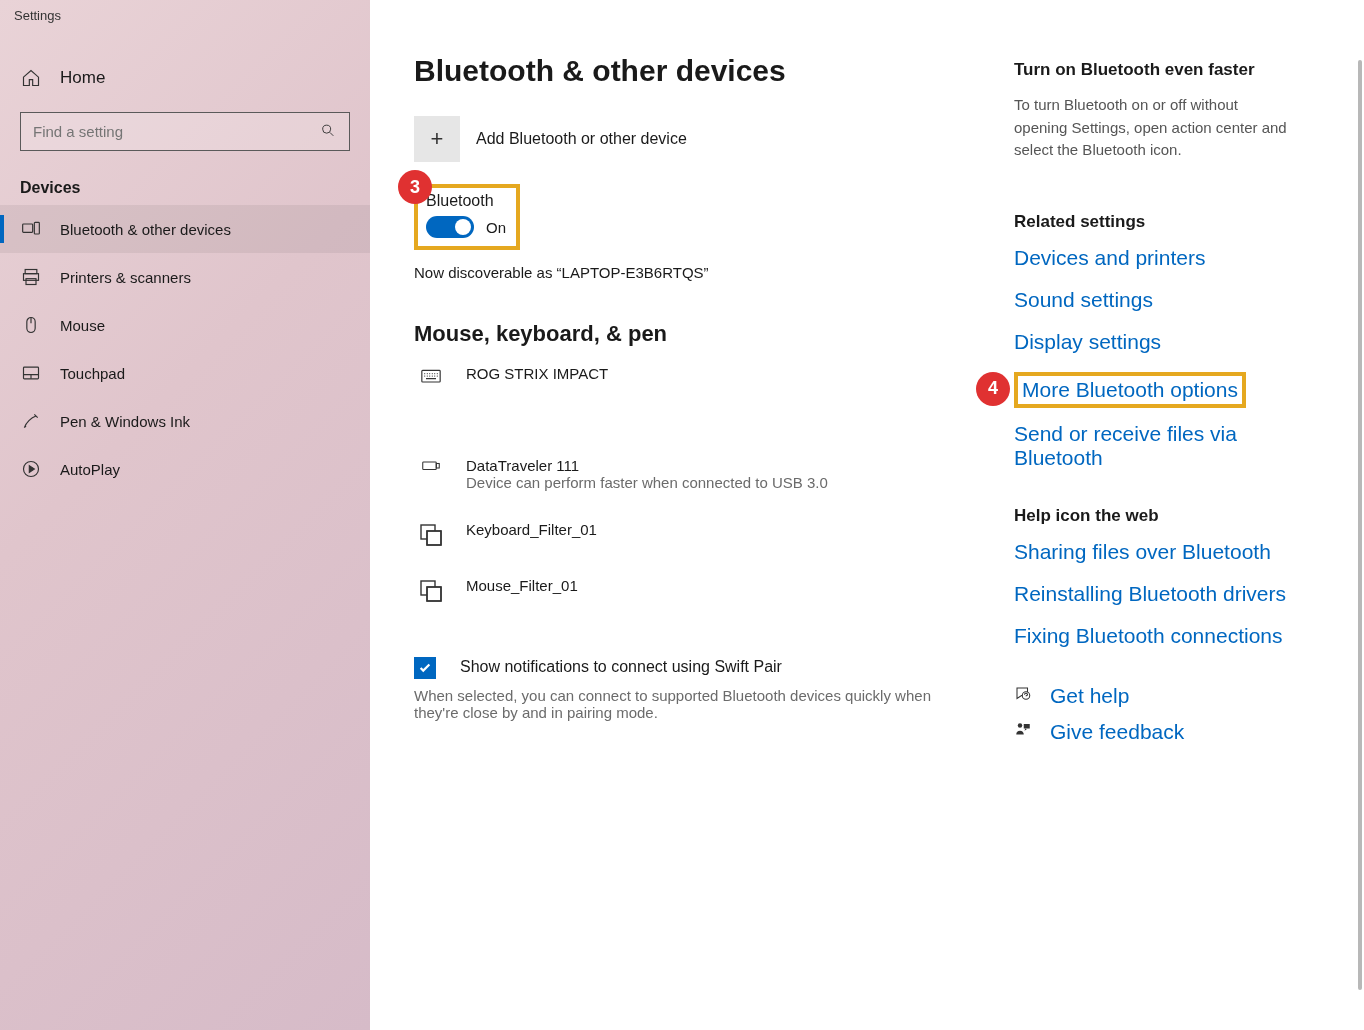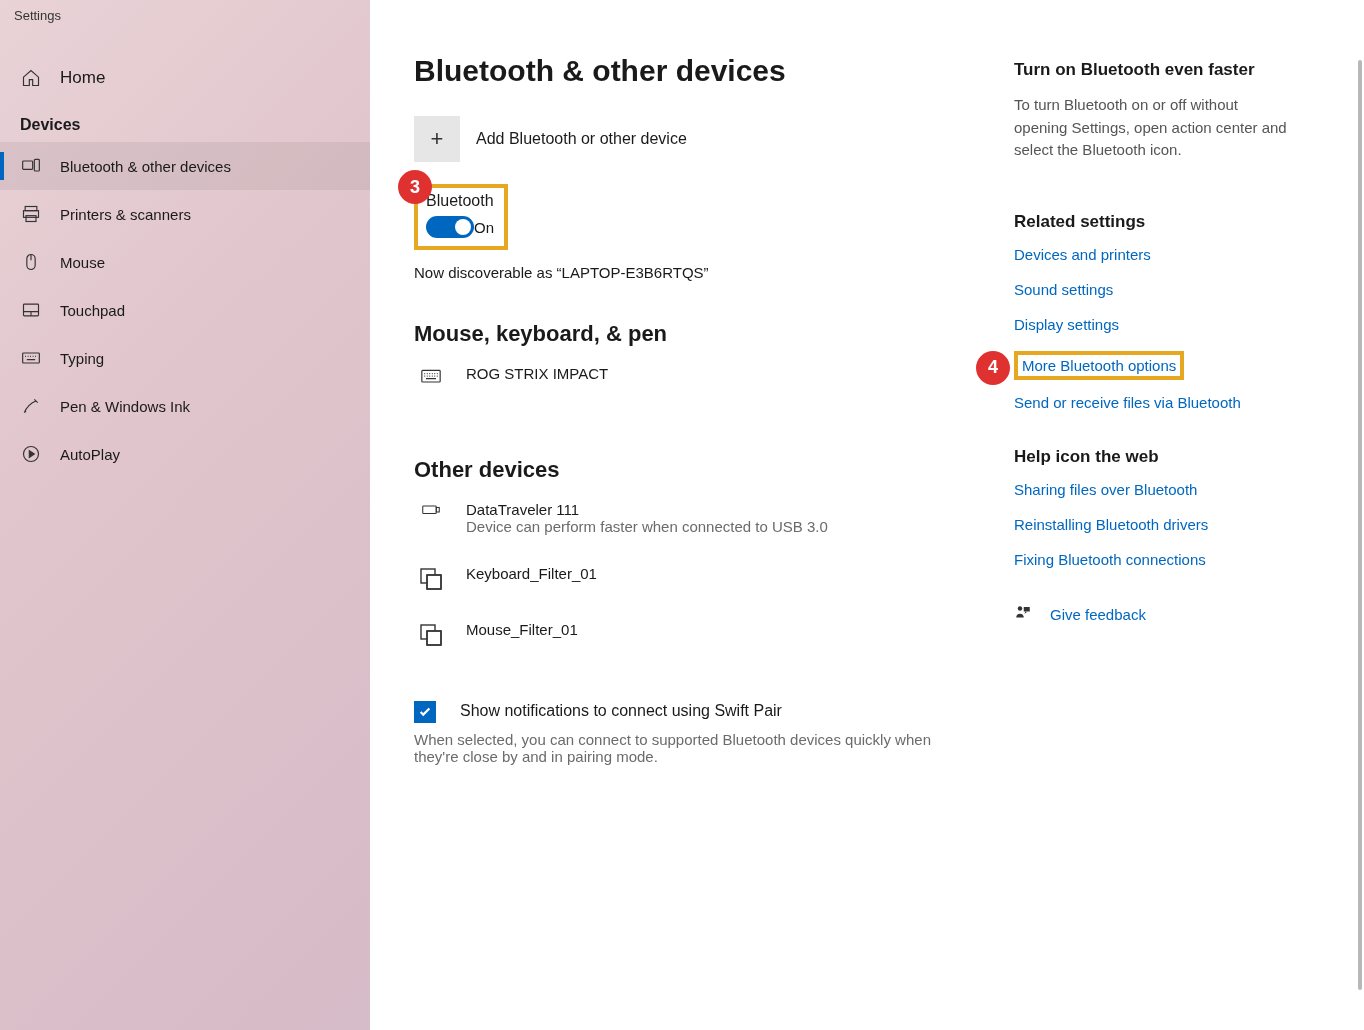--- a/index.html
+++ b/index.html
@@ -65,21 +65,21 @@
   h1.page-title { font-size: 30px; font-weight: 600; margin-bottom: 28px; }
   .add-row { display: flex; align-items: center; gap: 16px; margin-bottom: 22px; }
   .plus-tile {
     width: 46px; height: 46px; background: #e6e6e6;
     display: flex; align-items: center; justify-content: center;
     font-size: 22px; color: #333;
   }
   .add-label { font-size: 16px; }
   .bt-box { border: 4px solid #e5a820; padding: 4px 10px 8px 8px; display:inline-block; position:relative; margin-bottom:14px; }
   .bt-label { font-size: 16px; margin-bottom: 6px; }
-  .toggle-row { display:flex; align-items:center; }
+  .toggle-row { display:flex; align-items:center; gap:12px; }
   .toggle {
     width: 48px; height: 22px; border-radius: 12px; background: #0067c0;
     position: relative;
   }
   .toggle::after {
     content:""; position:absolute; right:3px; top:3px; width:16px; height:16px;
     background:#fff; border-radius:50%;
   }
   .toggle-state { font-size:15px; }
   .disc-text { font-size: 15px; margin-bottom: 40px; }
@@ -89,21 +89,21 @@
   .dev-name { font-size:15px; }
   .dev-sub { font-size:15px; color:#6b6b6b; }
   .chk-row { display:flex; align-items:flex-start; gap:24px; margin-bottom:8px; }
   .chk { width:22px; height:22px; background:#0067c0; display:flex; align-items:center; justify-content:center; flex:none; }
   .chk svg { width:14px; height:14px; stroke:#fff; stroke-width:2.5; fill:none; }
   .chk-empty { width:22px; height:22px; border:2px solid #333; flex:none; }
   .chk-label { font-size:16px; padding-top:1px; }
   .chk-desc { font-size:15px; color:#6b6b6b; max-width:520px; margin-bottom:28px; }
   .right-h { font-size:17px; font-weight:600; margin-bottom:14px; }
   .right-p { font-size:15px; color:#555; line-height:1.5; margin-bottom:50px; }
-  .link { color:#0067c0; font-size:15px; display:block; margin-bottom:18px; cursor:default; }
+  .link { color:#0067c0; font-size:21px; display:block; margin-bottom:18px; cursor:default; }
   .link-box { border:4px solid #e5a820; padding:2px 4px; display:inline-block; margin-bottom:14px; position:relative; }
   .help-row { display:flex; align-items:center; gap:18px; margin-bottom:12px; }
   .help-row .link { margin-bottom:0; }
   .badge {
     width: 34px; height: 34px; border-radius: 50%;
     background: #e03131; color:#fff; font-weight:700; font-size:18px;
     display:flex; align-items:center; justify-content:center;
     position:absolute; z-index:5;
   }
   .badge-3 { left: -20px; top: -18px; }
@@ -142,20 +142,31 @@
 <div class="window">
   <div class="sidebar">
     <div class="home-row">
       <span class="icon-slot">
         <svg class="ic" viewBox="0 0 24 24">
             <path d="M3 11 L12 3 L21 11 V21 H14 V14 H10 V21 H3 Z"></path>
           </svg>
       </span>
       <span>Home</span>
     </div>
+    <div class="search-wrap">
+      <div class="search-container">
+        <input class="search-box" placeholder="Find a setting" style="">
+        <span class="search-icon">
+          <svg class="ic" viewBox="0 0 24 24" style="width:16px;height:16px">
+              <circle cx="10" cy="10" r="6"></circle>
+              <path d="M15 15 L20 20"></path>
+            </svg>
+        </span>
+      </div>
+    </div>
     <div class="cat-title">Devices</div>
 
     <div class="nav-item active">
       <span class="icon-slot">
           <svg class="ic" viewBox="0 0 24 24">
             <rect x="2" y="6" width="12" height="10" rx="1"></rect>
             <rect x="16" y="4" width="6" height="14" rx="1"></rect>
           </svg>
         </span>
       <span>Bluetooth &amp; other devices</span>
@@ -180,29 +191,20 @@
       <span>Mouse</span>
     </div>
     <div class="nav-item">
       <span class="icon-slot">
           <svg class="ic" viewBox="0 0 24 24">
             <rect x="3" y="5" width="18" height="14" rx="1"></rect>
             <path d="M3 14 H21 M12 14 V19"></path>
           </svg>
         </span>
       <span>Touchpad</span>
-    </div>
-    <div class="nav-item">
-      <span class="icon-slot">
-          <svg class="ic" viewBox="0 0 24 24">
-            <rect x="2" y="6" width="20" height="12" rx="1"></rect>
-            <path d="M5 10h1M8 10h1M11 10h1M14 10h1M17 10h1M7 14h10"></path>
-          </svg>
-        </span>
-      <span>Typing</span>
     </div>
     <div class="nav-item">
       <span class="icon-slot">
           <svg class="ic" viewBox="0 0 24 24">
             <path d="M4 20c2-6 8-12 14-14M16 4l4 4M6 18l-2 2"></path>
           </svg>
         </span>
       <span>Pen &amp; Windows Ink</span>
     </div>
     <div class="nav-item">
@@ -243,21 +245,20 @@
               <rect x="1" y="4" width="22" height="14" rx="1"></rect>
               <path d="M4 8h1M7 8h1M10 8h1M13 8h1M16 8h1M19 8h1M4 11h1M7 11h1M10 11h1M13 11h1M16 11h1M19 11h1M6 14h12"></path>
             </svg>
           </div>
         <div>
             <div class="dev-name">ROG STRIX IMPACT</div>
           </div>
       </div>
 
       <div style="height:40px"></div>
-      <div class="sect-title">Other devices</div>
 
       <div class="dev-row">
         <div class="dev-icon">
             <svg class="ic" viewBox="0 0 24 24" style="width:28px;height:18px">
               <rect x="1" y="4" width="18" height="10" rx="1"></rect>
               <rect x="19" y="6" width="4" height="6"></rect>
             </svg>
           </div>
         <div>
           <div class="dev-name">DataTraveler 111</div>
@@ -314,20 +315,28 @@
         <div class="badge badge-4">4</div>
         <a class="link" style="margin-bottom:0">More Bluetooth options</a>
       </div>
       <a class="link" style="margin-bottom:36px">Send or receive files via Bluetooth</a>
 
       <div class="right-h">Help icon the web</div>
       <a class="link">Sharing files over Bluetooth</a>
       <a class="link">Reinstalling Bluetooth drivers</a>
       <a class="link" style="margin-bottom:36px">Fixing Bluetooth connections</a>
 
+      <div class="help-row">
+        <span><svg class="ic" viewBox="0 0 24 24" style="width:18px;height:18px">
+              <path d="M4 4h14v10H10l-6 4z"></path>
+              <circle cx="16" cy="14" r="5" fill="#fff"></circle>
+              <path d="M14 13c0-1 1-2 2-2s2 1 2 2-2 1-2 2M16 17v0"></path>
+            </svg></span>
+        <a class="link">Get help</a>
+      </div>
       <div class="help-row">
         <span><svg class="ic" viewBox="0 0 24 24" style="width:18px;height:18px;fill:#333;stroke:none">
               <circle cx="8" cy="6" r="3"></circle>
               <path d="M3 18c0-3 2-5 5-5s5 2 5 5z"></path>
               <rect x="13" y="4" width="8" height="6"></rect>
               <path d="M15 10l-1 3 3-2"></path>
             </svg></span>
         <a class="link">Give feedback</a>
       </div>
     </div>

